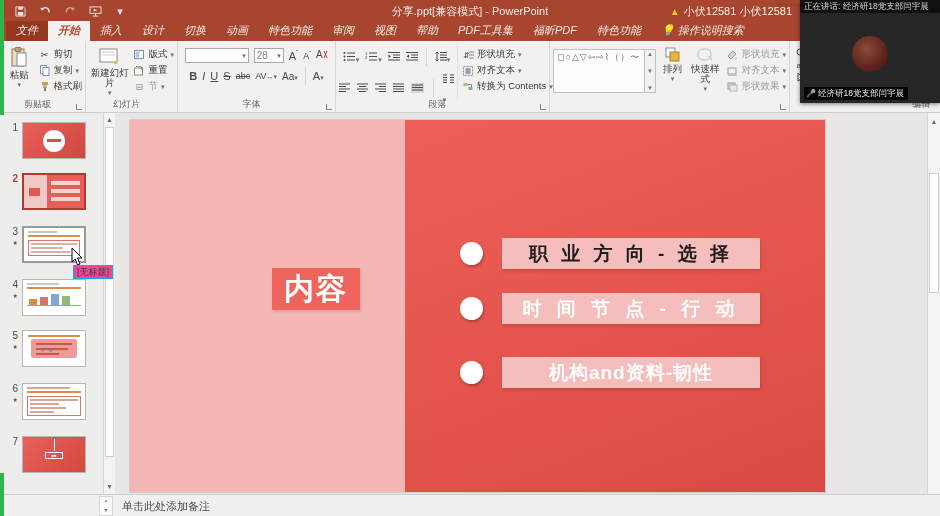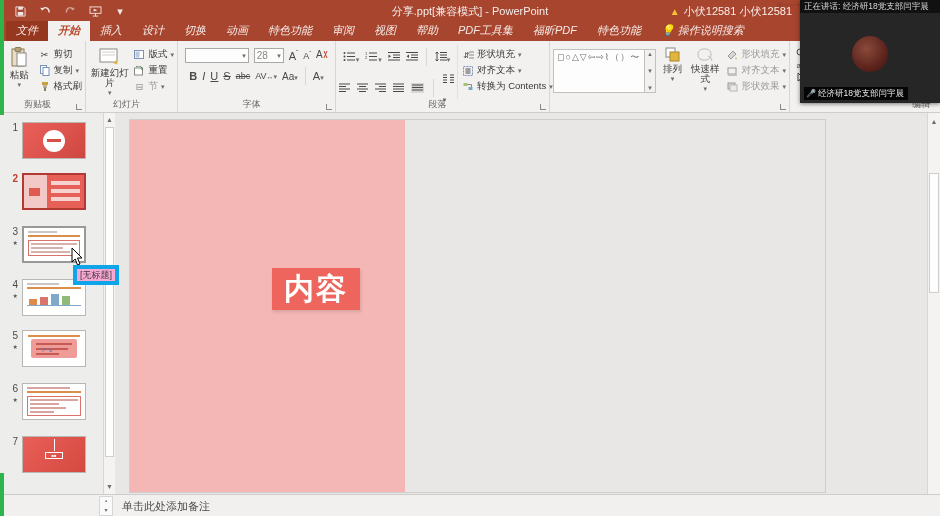--- a/index.html
+++ b/index.html
@@ -84,21 +84,21 @@
   .m4-bars i { width:8px; background:#e08a4a; }
   .m5-box { position:absolute; left:8px; top:8px; right:8px; bottom:8px; background:#ef9b97; border-radius:2px; }
   .m5-box i { position:absolute; left:5px; top:4px; right:5px; height:2px; background:#c65a52; }
   .m5-box em { position:absolute; left:10px; bottom:4px; color:#4a74c9; font-size:7px; font-style:normal; }
   .m7 { background:linear-gradient(135deg,#e9605a,#d4493f); }
   .m7 .vline { position:absolute; left:50%; top:2px; width:1px; height:12px; background:#fff; }
   .m7 .wbox { position:absolute; left:50%; top:15px; transform:translateX(-50%); width:18px; height:7px; border:1px solid #fff; font-size:4px; color:#fff; text-align:center; line-height:6px; }
 
   
   .cursor { position:absolute; z-index:60; }
-  .tooltip { position:absolute; z-index:60; background:#f9a8d4; border:4px solid #0ea5e9; font-size:9px; color:#3b3a38; padding:0 3px; line-height:12px; white-space:nowrap; }
+  .tooltip { position:absolute; z-index:60; background:#ec4899; border:1px solid #0ea5e9; font-size:9px; color:#3b3a38; padding:0 3px; line-height:12px; white-space:nowrap; }
 
   
   .slide { position:absolute; left:130px; top:7px; width:695px; height:372px; display:flex; box-shadow:0 0 0 1px #d0cecb; }
   .slide-left { width:275px; height:100%; background:#f4b7b5; position:relative; }
   .cn-box { position:absolute; left:142px; top:148px; width:88px; height:42px; background:#ed655c; color:#fff; font-size:30px; font-weight:bold; display:flex; align-items:center; justify-content:center; letter-spacing:2px; box-shadow:1px 2px 3px rgba(0,0,0,.12); }
   .contents { position:absolute; left:90px; top:192px; width:195px; text-align:center; color:#fdf4f3; font-size:27px; font-weight:600; text-shadow:1px 1px 2px rgba(0,0,0,.15); }
   .slide-right { flex:1; background:linear-gradient(160deg,#ec6059 0%,#e4544c 55%,#d94b44 100%); position:relative; }
   .srow { position:absolute; left:55px; display:flex; align-items:center; }
   .bullet { width:23px; height:23px; border-radius:50%; background:#fff; box-shadow:1px 2px 3px rgba(0,0,0,.25); margin-right:19px; }
   .sbar { width:258px; height:31px; background:rgba(246,199,197,.92); box-shadow:1px 2px 3px rgba(0,0,0,.15); display:flex; align-items:center; justify-content:center; font-size:19px; font-weight:bold; }
@@ -564,20 +564,34 @@
   <div class="pscroll" style="left:103px">
     <span class="arr" style="top:1px">▲</span>
     <div class="pthumb"></div>
     <span class="arr" style="bottom:1px">▼</span>
   </div>
 
   <div class="slide">
     <div class="slide-left">
       <div class="cn-box">内容</div>
     </div>
+    <div class="slide-right">
+      <div class="srow r1">
+        <span class="bullet"></span>
+        <span class="sbar">职 业 方 向 - 选 择</span>
+      </div>
+      <div class="srow r2">
+        <span class="bullet"></span>
+        <span class="sbar">时 间 节 点 - 行 动</span>
+      </div>
+      <div class="srow r3">
+        <span class="bullet"></span>
+        <span class="sbar">机构and资料-韧性</span>
+      </div>
+    </div>
   </div>
 
   <div class="vscroll">
     <span class="arr">▲</span>
     <div class="vthumb"></div>
   </div>
 
   <svg class="cursor" style="left:71px;top:135px" width="13" height="18" viewBox="0 0 13 18">
     <path d="M1 0 L11 10 H6.5 L9 16 L6.5 17 L4.2 11 L1 14 z" fill="#fff" stroke="#000"></path>
   </svg>

